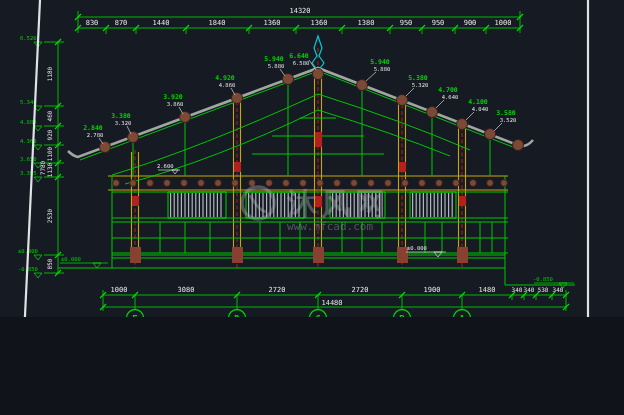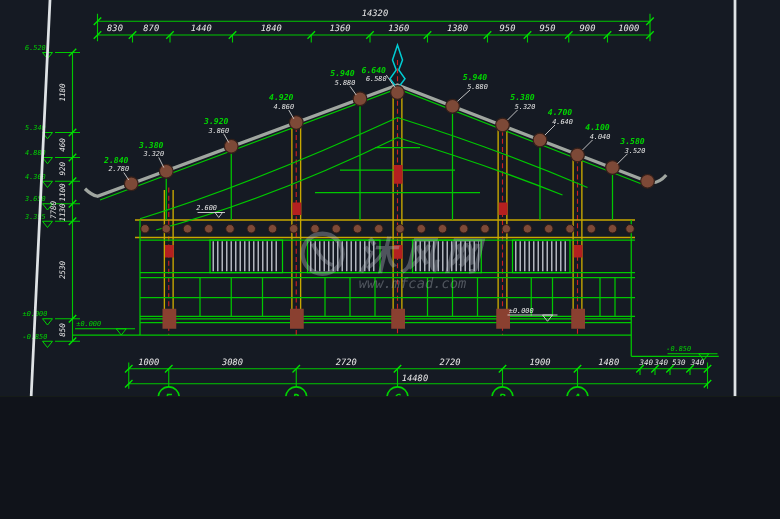--- a/index.html
+++ b/index.html
@@ -1,16 +1,16 @@
 <!DOCTYPE html>
 <html><head>
 <meta charset="utf-8">
 <style>
   html,body{margin:0;padding:0;background:#10131a;}
-  .stage{width:624px;height:317px;position:relative;background:#84cc16;overflow:hidden;font-style:italic;}
+  .stage{width:624px;height:317px;position:relative;background:#84cc16;overflow:hidden;}
   svg{display:block;}
   text{font-family:"DejaVu Sans Mono","Liberation Mono",monospace;}
   .dimw{fill:#e8e8e8;font-size:7px;}
   .dimw6{fill:#e8e8e8;font-size:6px;}
   .dimw55{fill:#e8e8e8;font-size:5.5px;}
   .grn{fill:#00d400;font-size:5.5px;}
   .grn65{fill:#00d400;font-size:6.5px;font-weight:bold;}
   .gridltr{fill:#00d400;font-size:9px;font-weight:bold;}
   .wm{fill:#aeb4bc;}
   .ttl{fill:#eef0f2;font-size:10.5px;font-weight:bold;}

